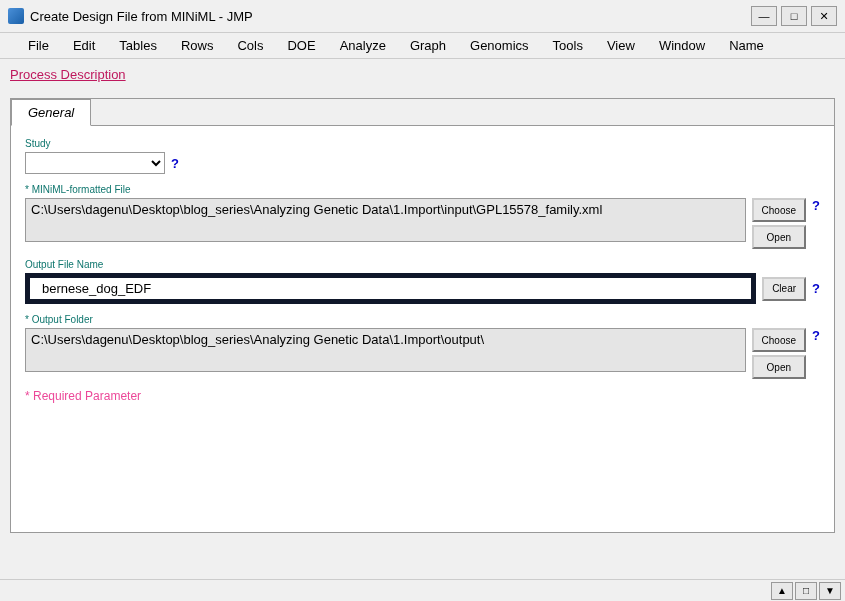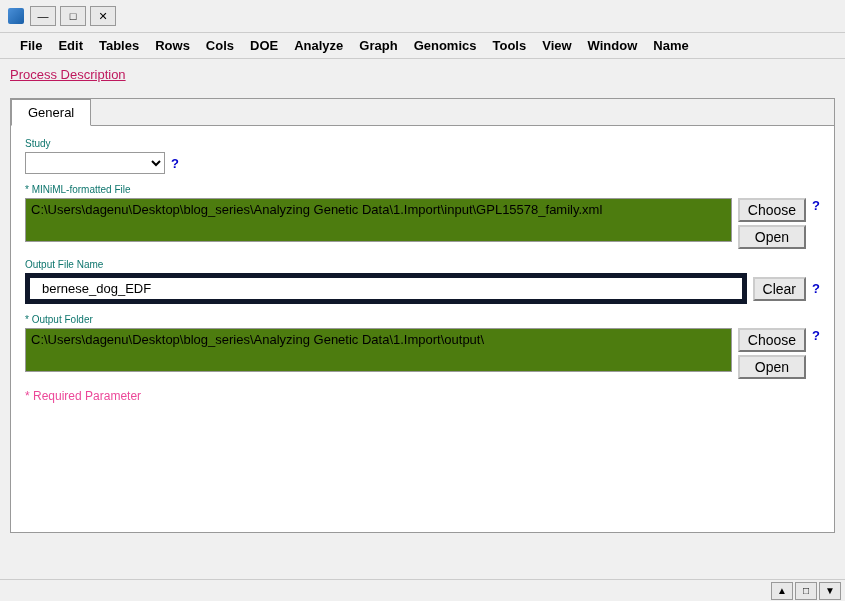--- a/index.html
+++ b/index.html
@@ -44,24 +44,23 @@
       cursor: pointer;
       display: flex;
       align-items: center;
       justify-content: center;
       font-size: 11px;
     }
     .menu-bar {
       background: #f0f0f0;
       display: flex;
       flex-wrap: wrap;
-      padding: 2px 12px;
+      padding: 2px 20px;
       border-bottom: 1px solid #ccc;
-      gap: 0;
-      font-weight: bold;
+      gap: 8px;
     }
     .menu-item {
       padding: 3px 8px;
       cursor: pointer;
       font-size: 13px;
       color: #000;
     }
     .content-area {
       background: #f0f0f0;
       padding: 8px 10px;
@@ -92,20 +91,21 @@
       border: 1px solid #999;
       border-bottom: none;
       cursor: pointer;
       font-size: 13px;
       background: #f0f0f0;
       margin-bottom: -1px;
     }
     .tab.active {
       background: #fff;
       border-bottom: 1px solid #fff;
+      font-style: italic;
     }
     .tab-content {
       padding: 12px 14px;
       background: #fff;
       height: calc(100% - 30px);
     }
     .form-section {
       margin-bottom: 10px;
     }
     .form-label {
@@ -125,21 +125,21 @@
       padding: 3px 12px;
       font-size: 13px;
       background: #fff;
       min-height: 22px;
     }
     .textarea-field {
       flex: 1;
       border: 1px solid #999;
       padding: 3px 5px;
       font-size: 13px;
-      background: #4d7c0f;
+      background: #e5e5e5;
       height: 44px;
       resize: none;
       font-family: inherit;
     }
     select.dropdown {
       width: 140px;
       height: 22px;
       border: 1px solid #999;
       background: #fff;
       font-size: 13px;
@@ -151,21 +151,21 @@
       padding: 2px 12px;
       font-size: 13px;
       cursor: pointer;
       height: 24px;
       white-space: nowrap;
     }
     .btn-small {
       border: 2px outset #ccc;
       background: #e8e8e8;
       padding: 2px 8px;
-      font-size: 14px;
+      font-size: 10px;
       cursor: pointer;
       height: 24px;
       white-space: nowrap;
     }
     .help-link {
       color: #0000cc;
       cursor: pointer;
       font-size: 13px;
       font-weight: bold;
       text-decoration: none;
@@ -217,20 +217,21 @@
       display: flex;
       flex-direction: column;
       gap: 3px;
     }
   </style>
 </head>
 <body>
 
 <div class="title-bar">
   <div class="title-bar-icon"></div>
+  <span class="title-bar-text">Create Design File from MINiML - JMP</span>
   <div class="title-bar-controls">
     <button class="title-bar-btn">—</button>
     <button class="title-bar-btn">□</button>
     <button class="title-bar-btn">✕</button>
   </div>
 </div>
 
 <div class="menu-bar">
   <span class="menu-item">File</span>
   <span class="menu-item">Edit</span>

